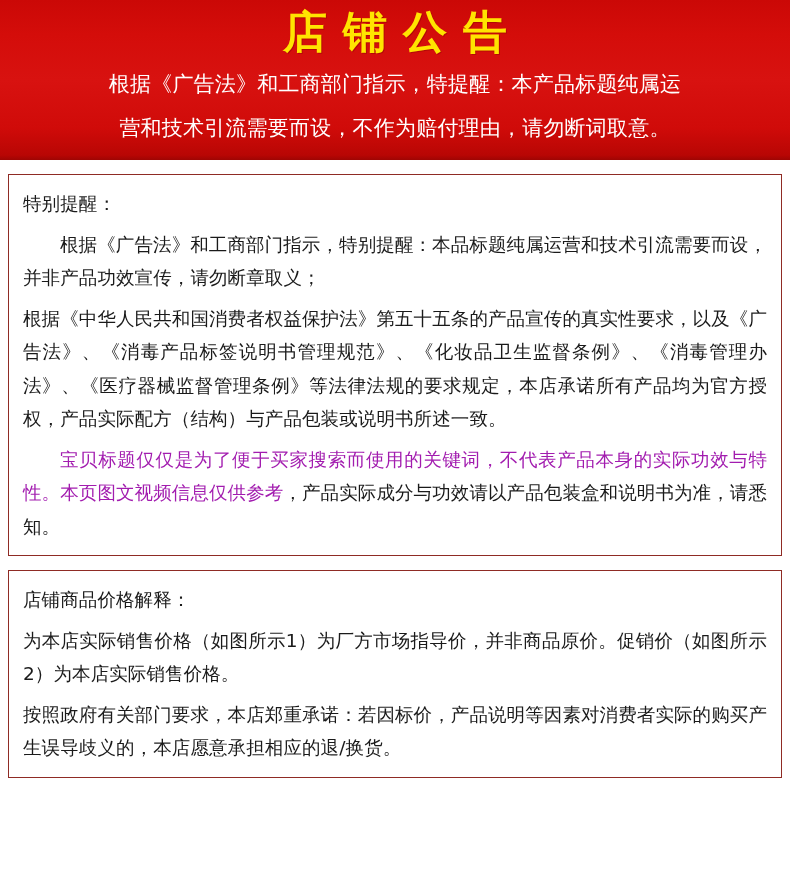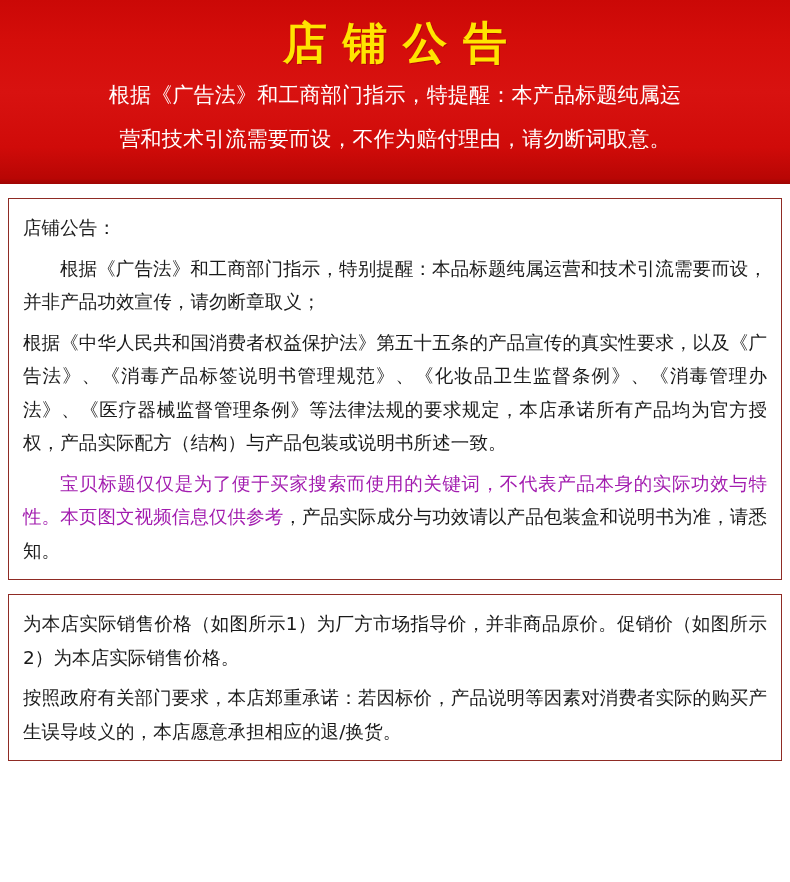--- a/index.html
+++ b/index.html
@@ -13,30 +13,30 @@
     font-family: "DejaVu Sans", "Liberation Sans", sans-serif;
     width: 790px;
     height: 882px;
     overflow: hidden;
     position: relative;
   }
 
   
   .banner {
     width: 790px;
-    height: 184px;
+    height: 160px;
     background: #cf0a08;
     background-image: linear-gradient(to bottom,
         #cb0806 0%,
         #d40d0a 22%,
         #d81210 50%,
         #d00b09 80%,
         #b80604 97%,
         #9e0503 100%);
-    padding-top: 13px;
+    padding-top: 2px;
     text-align: center;
     position: relative;
     overflow: hidden;
   }
 
   .banner-title {
     color: #ffe400;
     font-weight: 700;
     font-size: 44px;
     line-height: 60px;
@@ -90,25 +90,26 @@
 
 <div class="banner">
   <div class="banner-title">店铺公告</div>
   <div class="banner-sub">根据《广告法》和工商部门指示，特提醒：本产品标题纯属运</div>
   <div class="banner-sub">营和技术引流需要而设，不作为赔付理由，请勿断词取意。</div>
 </div>
 
 <div class="content">
 
   <section class="panel">
-    <p>店铺公告：</p>
+    <p>特别提醒：</p>
     <p class="indent">根据《广告法》和工商部门指示，特别提醒：本品标题纯属运营和技术引流需要而设，并非产品功效宣传，请勿断章取义；</p>
     <p>根据《中华人民共和国消费者权益保护法》第五十五条的产品宣传的真实性要求，以及《广告法》、《消毒产品标签说明书管理规范》、《化妆品卫生监督条例》、《消毒管理办法》、《医疗器械监督管理条例》等法律法规的要求规定，本店承诺所有产品均为官方授权，产品实际配方（结构）与产品包装或说明书所述一致。</p>
     <p class="indent"><span class="hl">宝贝标题仅仅是为了便于买家搜索而使用的关键词，不代表产品本身的实际功效与特性。本页图文视频信息仅供参考</span><span>，产品实际成分与功效请以产品包装盒和说明书为准，请悉知。</span></p>
   </section>
 
 
   <section class="panel">
+    <p>店铺商品价格解释：</p>
     <p>为本店实际销售价格（如图所示1）为厂方市场指导价，并非商品原价。促销价（如图所示2）为本店实际销售价格。</p>
     <p>按照政府有关部门要求，本店郑重承诺：若因标价，产品说明等因素对消费者实际的购买产生误导歧义的，本店愿意承担相应的退/换货。</p>
   </section>
 
 </div>
 
 </body></html>

